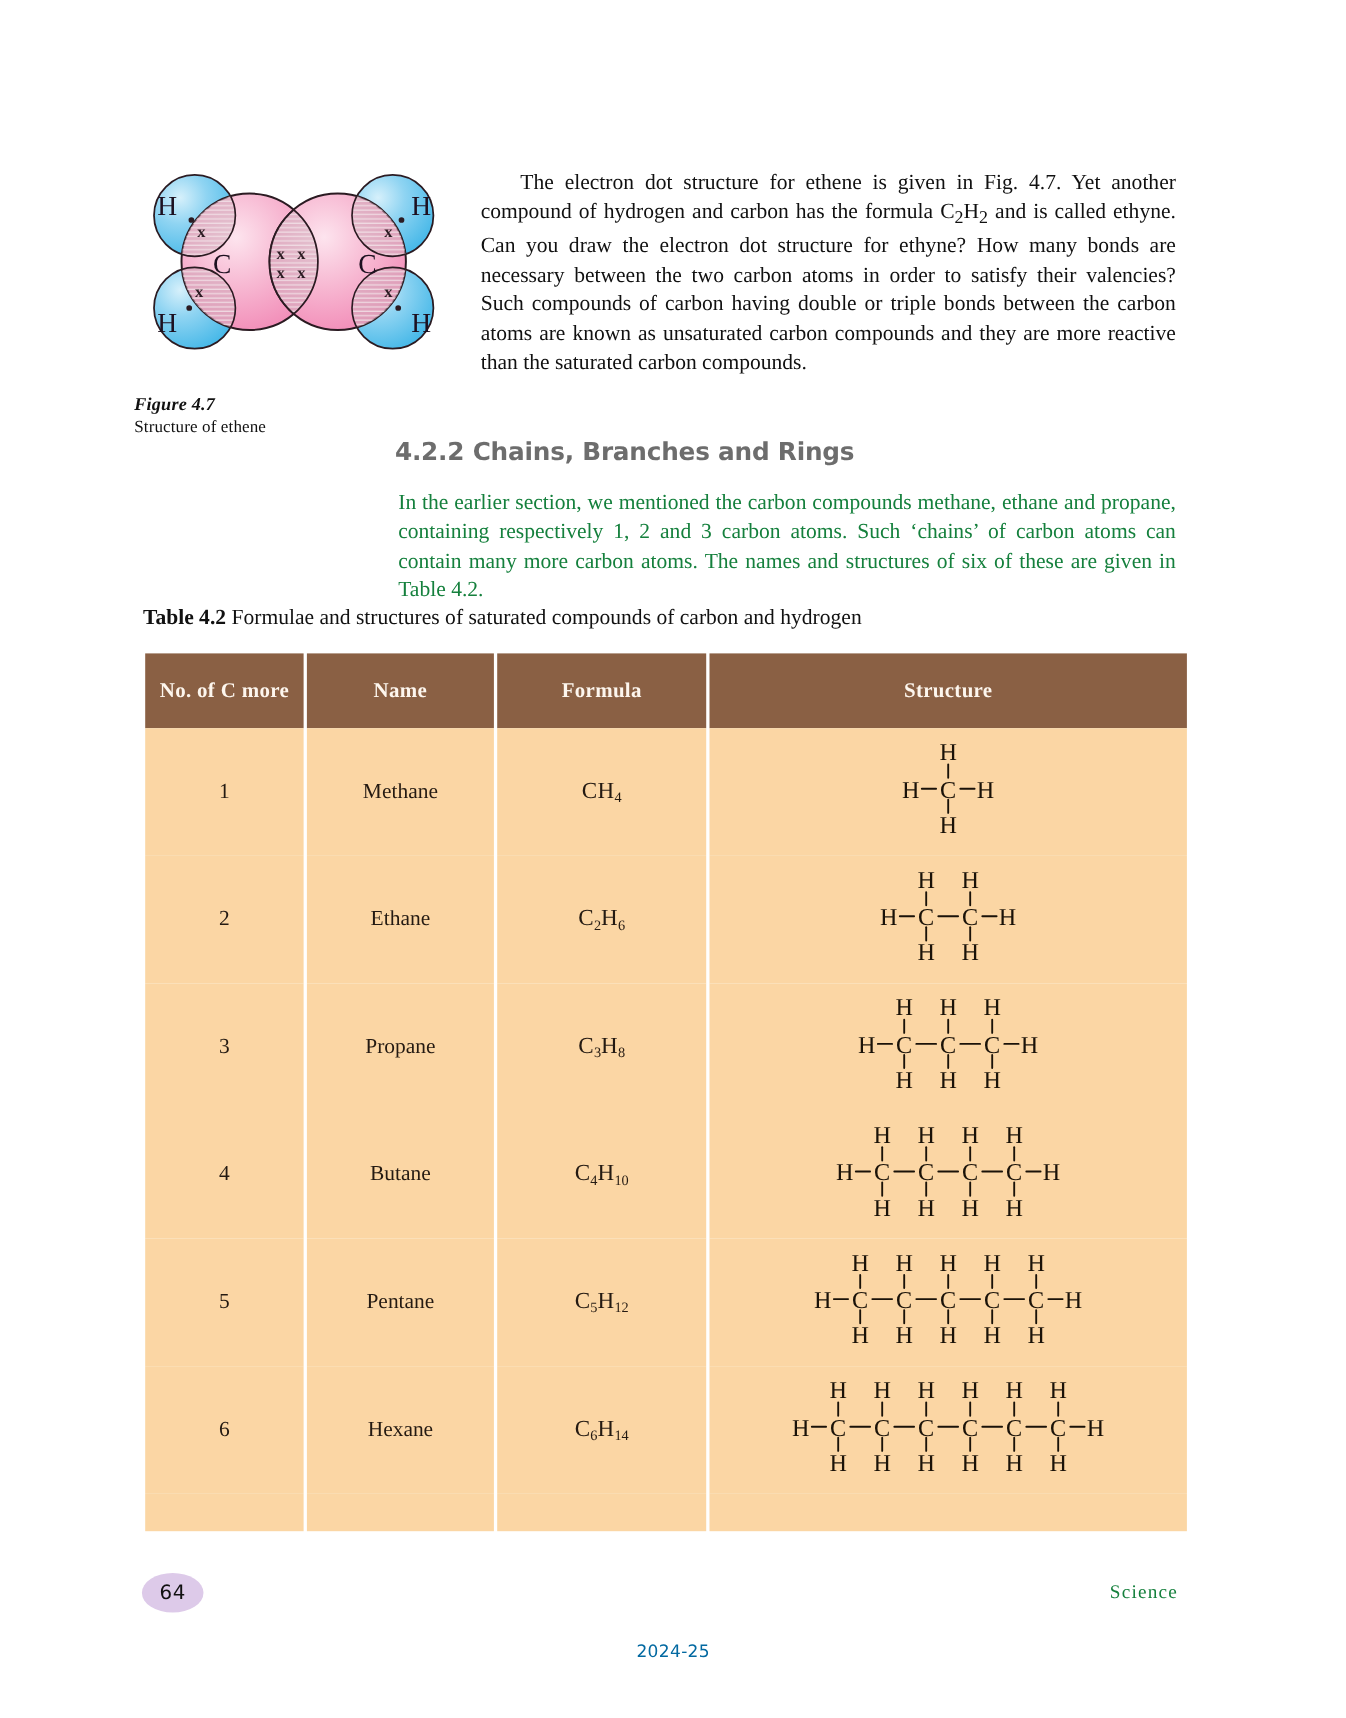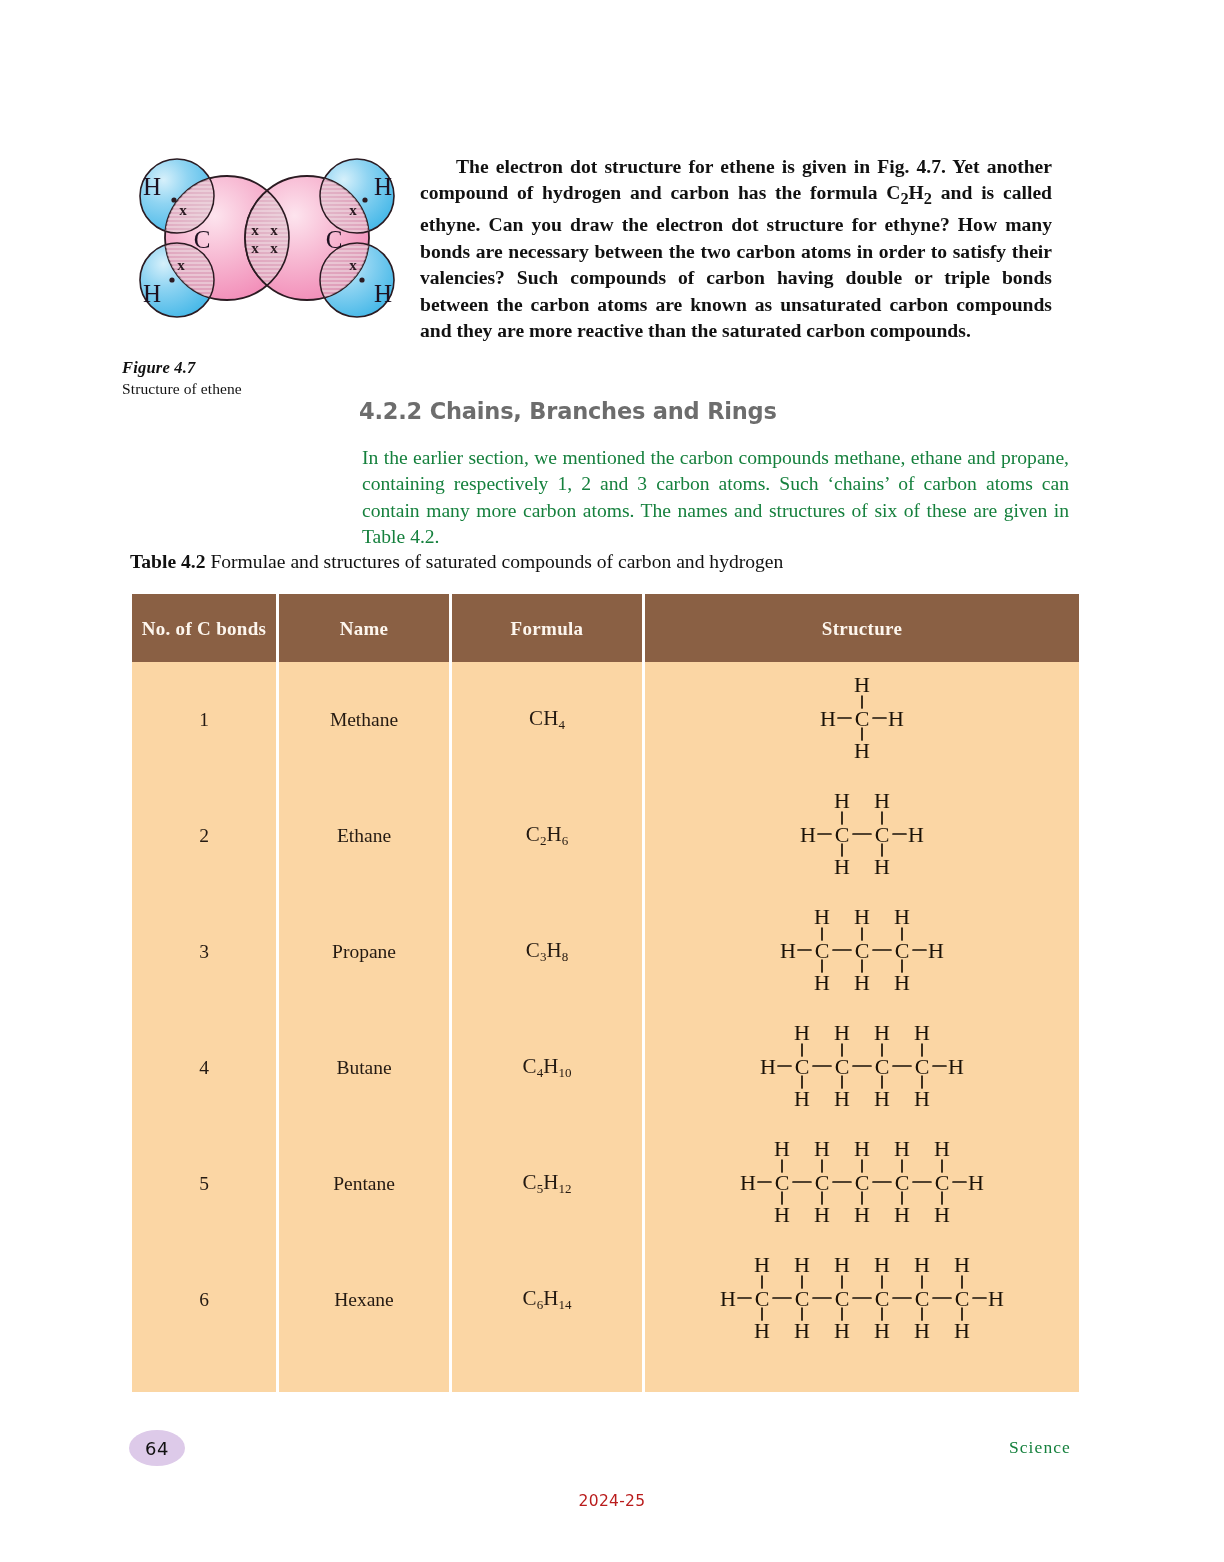--- a/index.html
+++ b/index.html
@@ -43,29 +43,28 @@
     font-family: "Liberation Serif", "DejaVu Serif", serif;
     font-size: 15.5px;
     color: #111;
     margin-top: 2px;
     letter-spacing: .1px;
   }
 
   
   #intro-paragraph {
     position: absolute;
-    left: 420px;
+    left: 437px;
     top: 134px;
     width: 632px;
     font-size: 19.6px;
     line-height: 26.4px;
     text-align: justify;
     text-justify: inter-word;
     color: #111;
-    font-weight: bold;
   }
   #intro-paragraph .indent { display: inline-block; width: 36px; }
 
   #section-heading {
     position: absolute;
     left: 359px;
     top: 379px;
     font-family: "DejaVu Sans", "Liberation Sans", sans-serif;
     font-weight: bold;
     font-size: 22.5px;
@@ -175,21 +174,21 @@
     letter-spacing: 1.1px;
   }
   #footer-year {
     position: absolute;
     left: 0;
     right: 0;
     top: 1492px;
     text-align: center;
     font-family: "DejaVu Sans", "Liberation Sans", sans-serif;
     font-size: 15.5px;
-    color: #b91c1c;
+    color: #0369a1;
     letter-spacing: .3px;
   }
 </style>
 </head>
 <body>
 
 <div id="figure-block">
 
   <div id="ethene-diagram">
     <svg width="290" height="200" viewBox="0 0 290 200">
@@ -291,21 +290,21 @@
 
 <table id="compound-table">
   <colgroup>
     <col class="col-n">
       <col class="col-name">
       <col class="col-formula">
       <col class="col-structure">
   </colgroup>
   <thead>
     <tr>
-      <th>No. of C bonds</th>
+      <th>No. of C more</th>
       <th>Name</th>
       <th>Formula</th>
       <th>Structure</th>
     </tr>
   </thead>
   <tbody id="table-body">
       <tr>
         <td>1</td>
         <td>Methane</td>
         <td><span class="formula-txt">CH<sub>4</sub></span></td>

